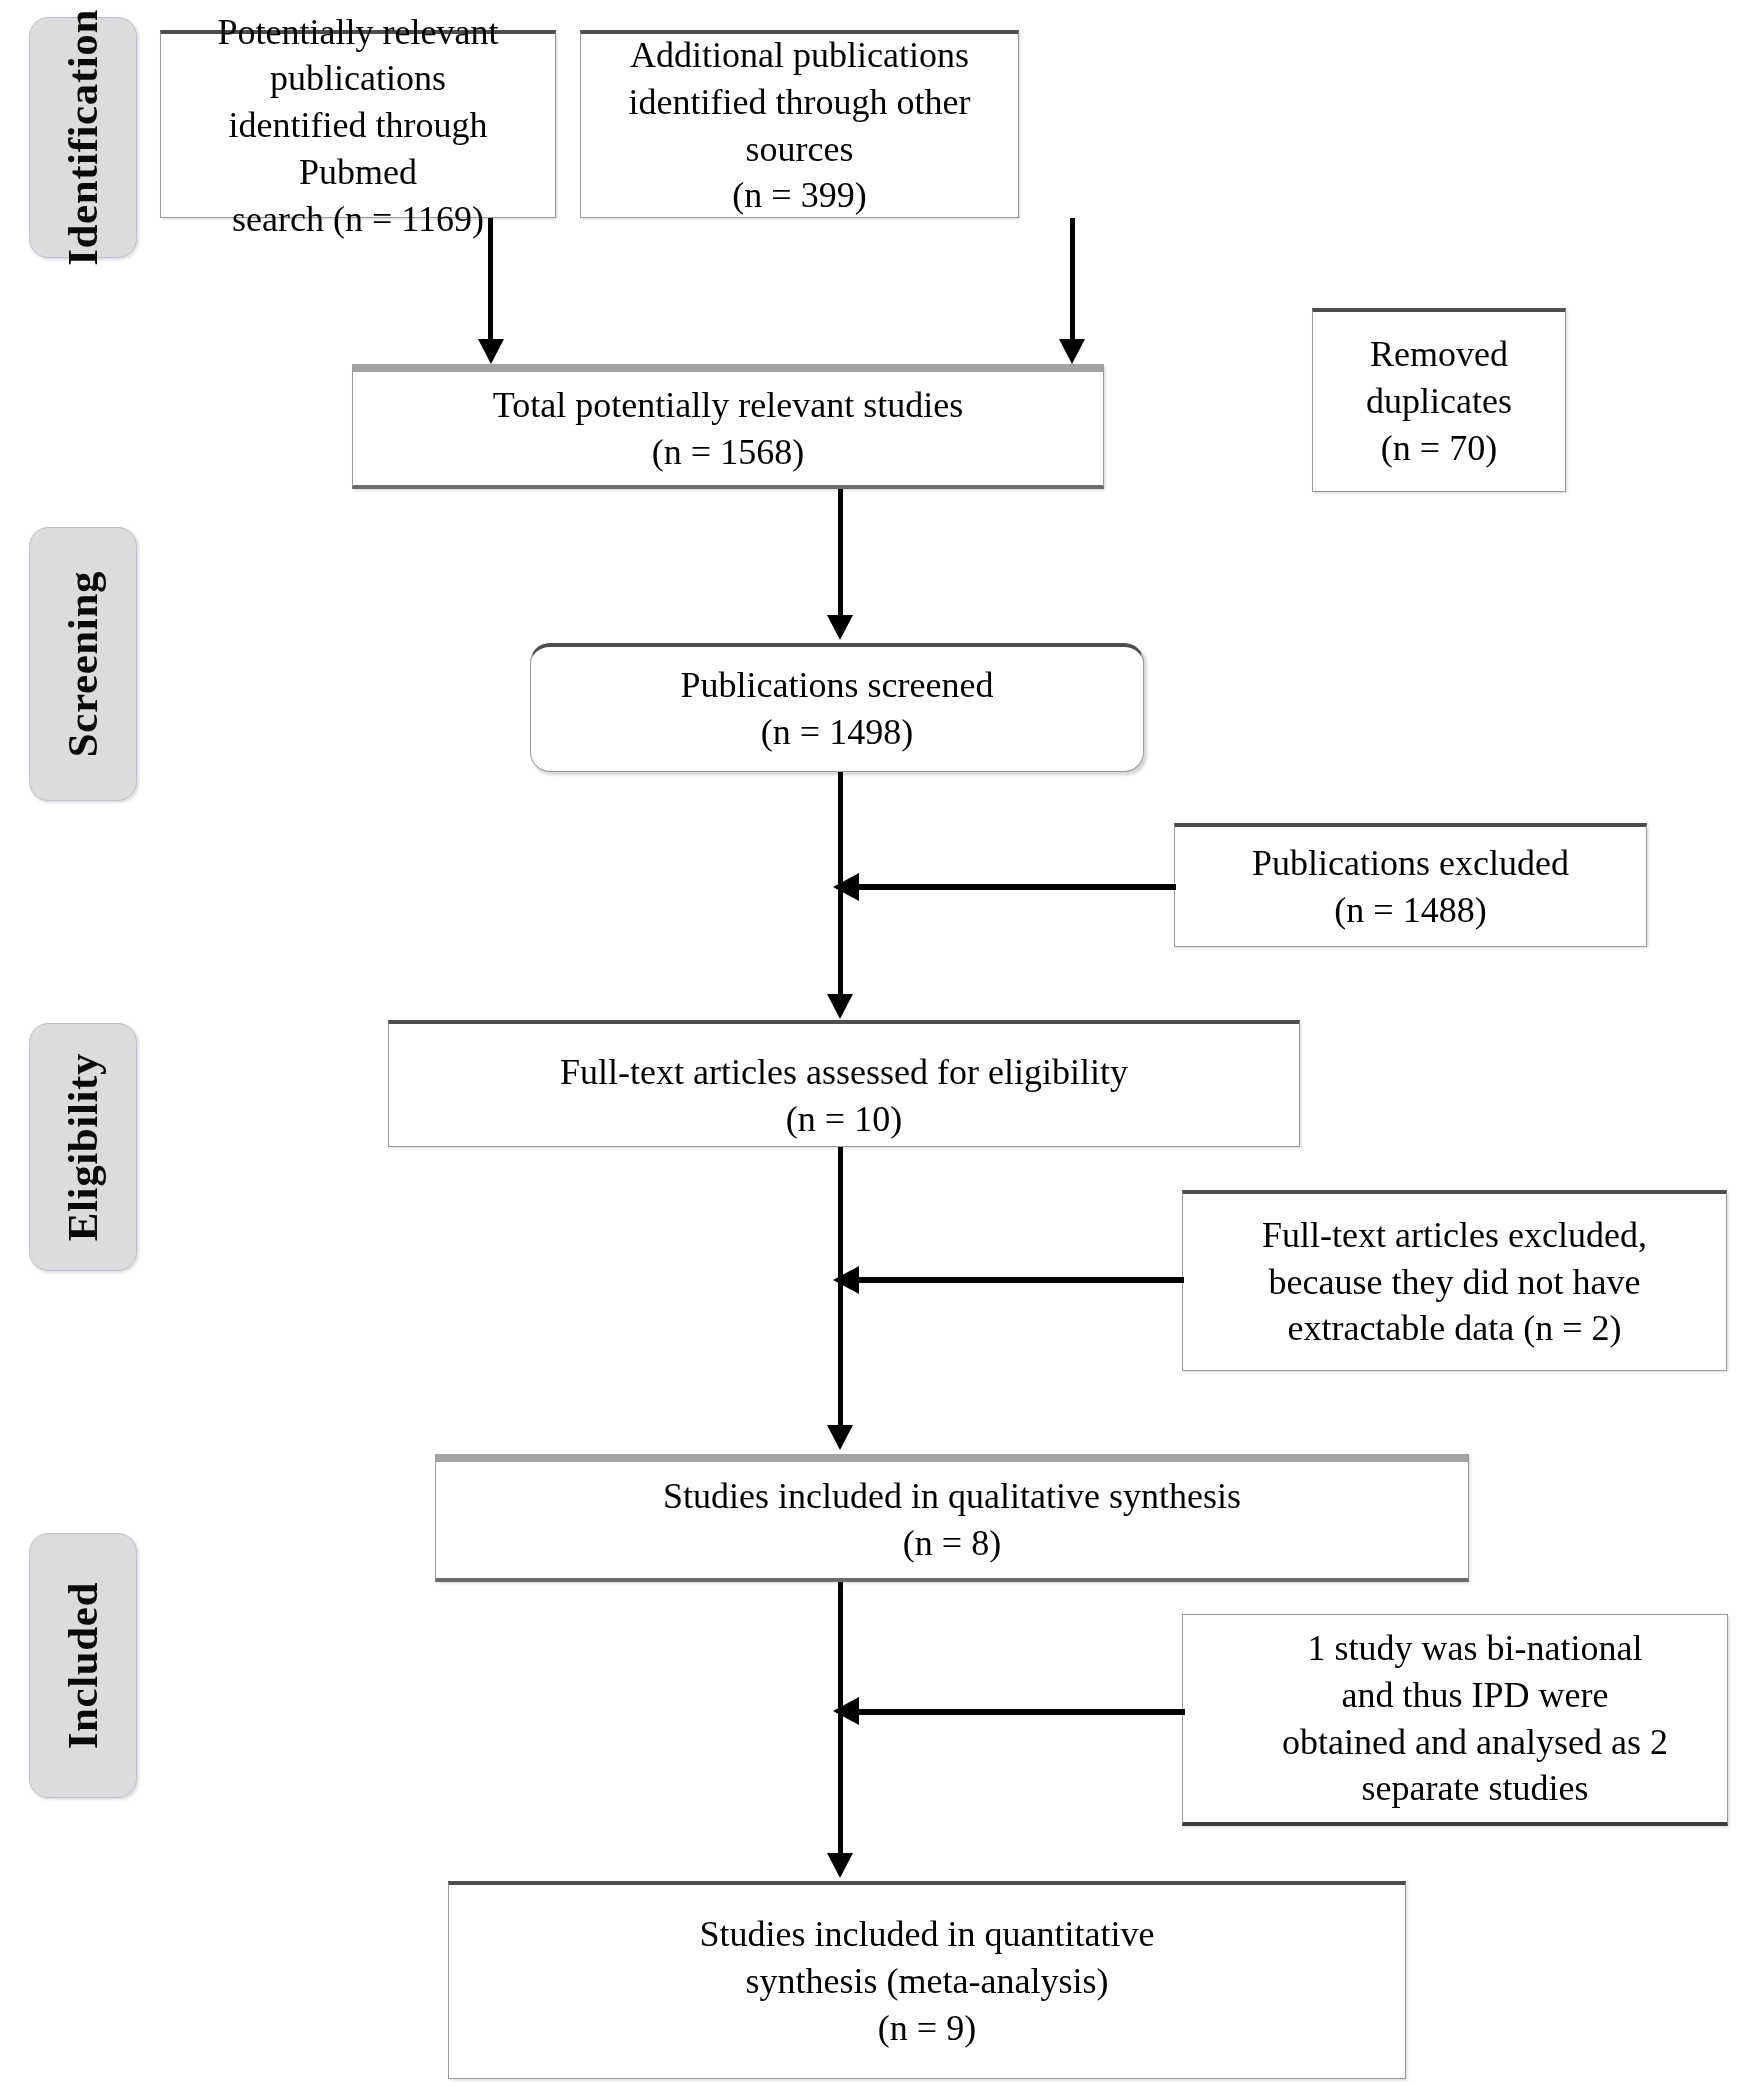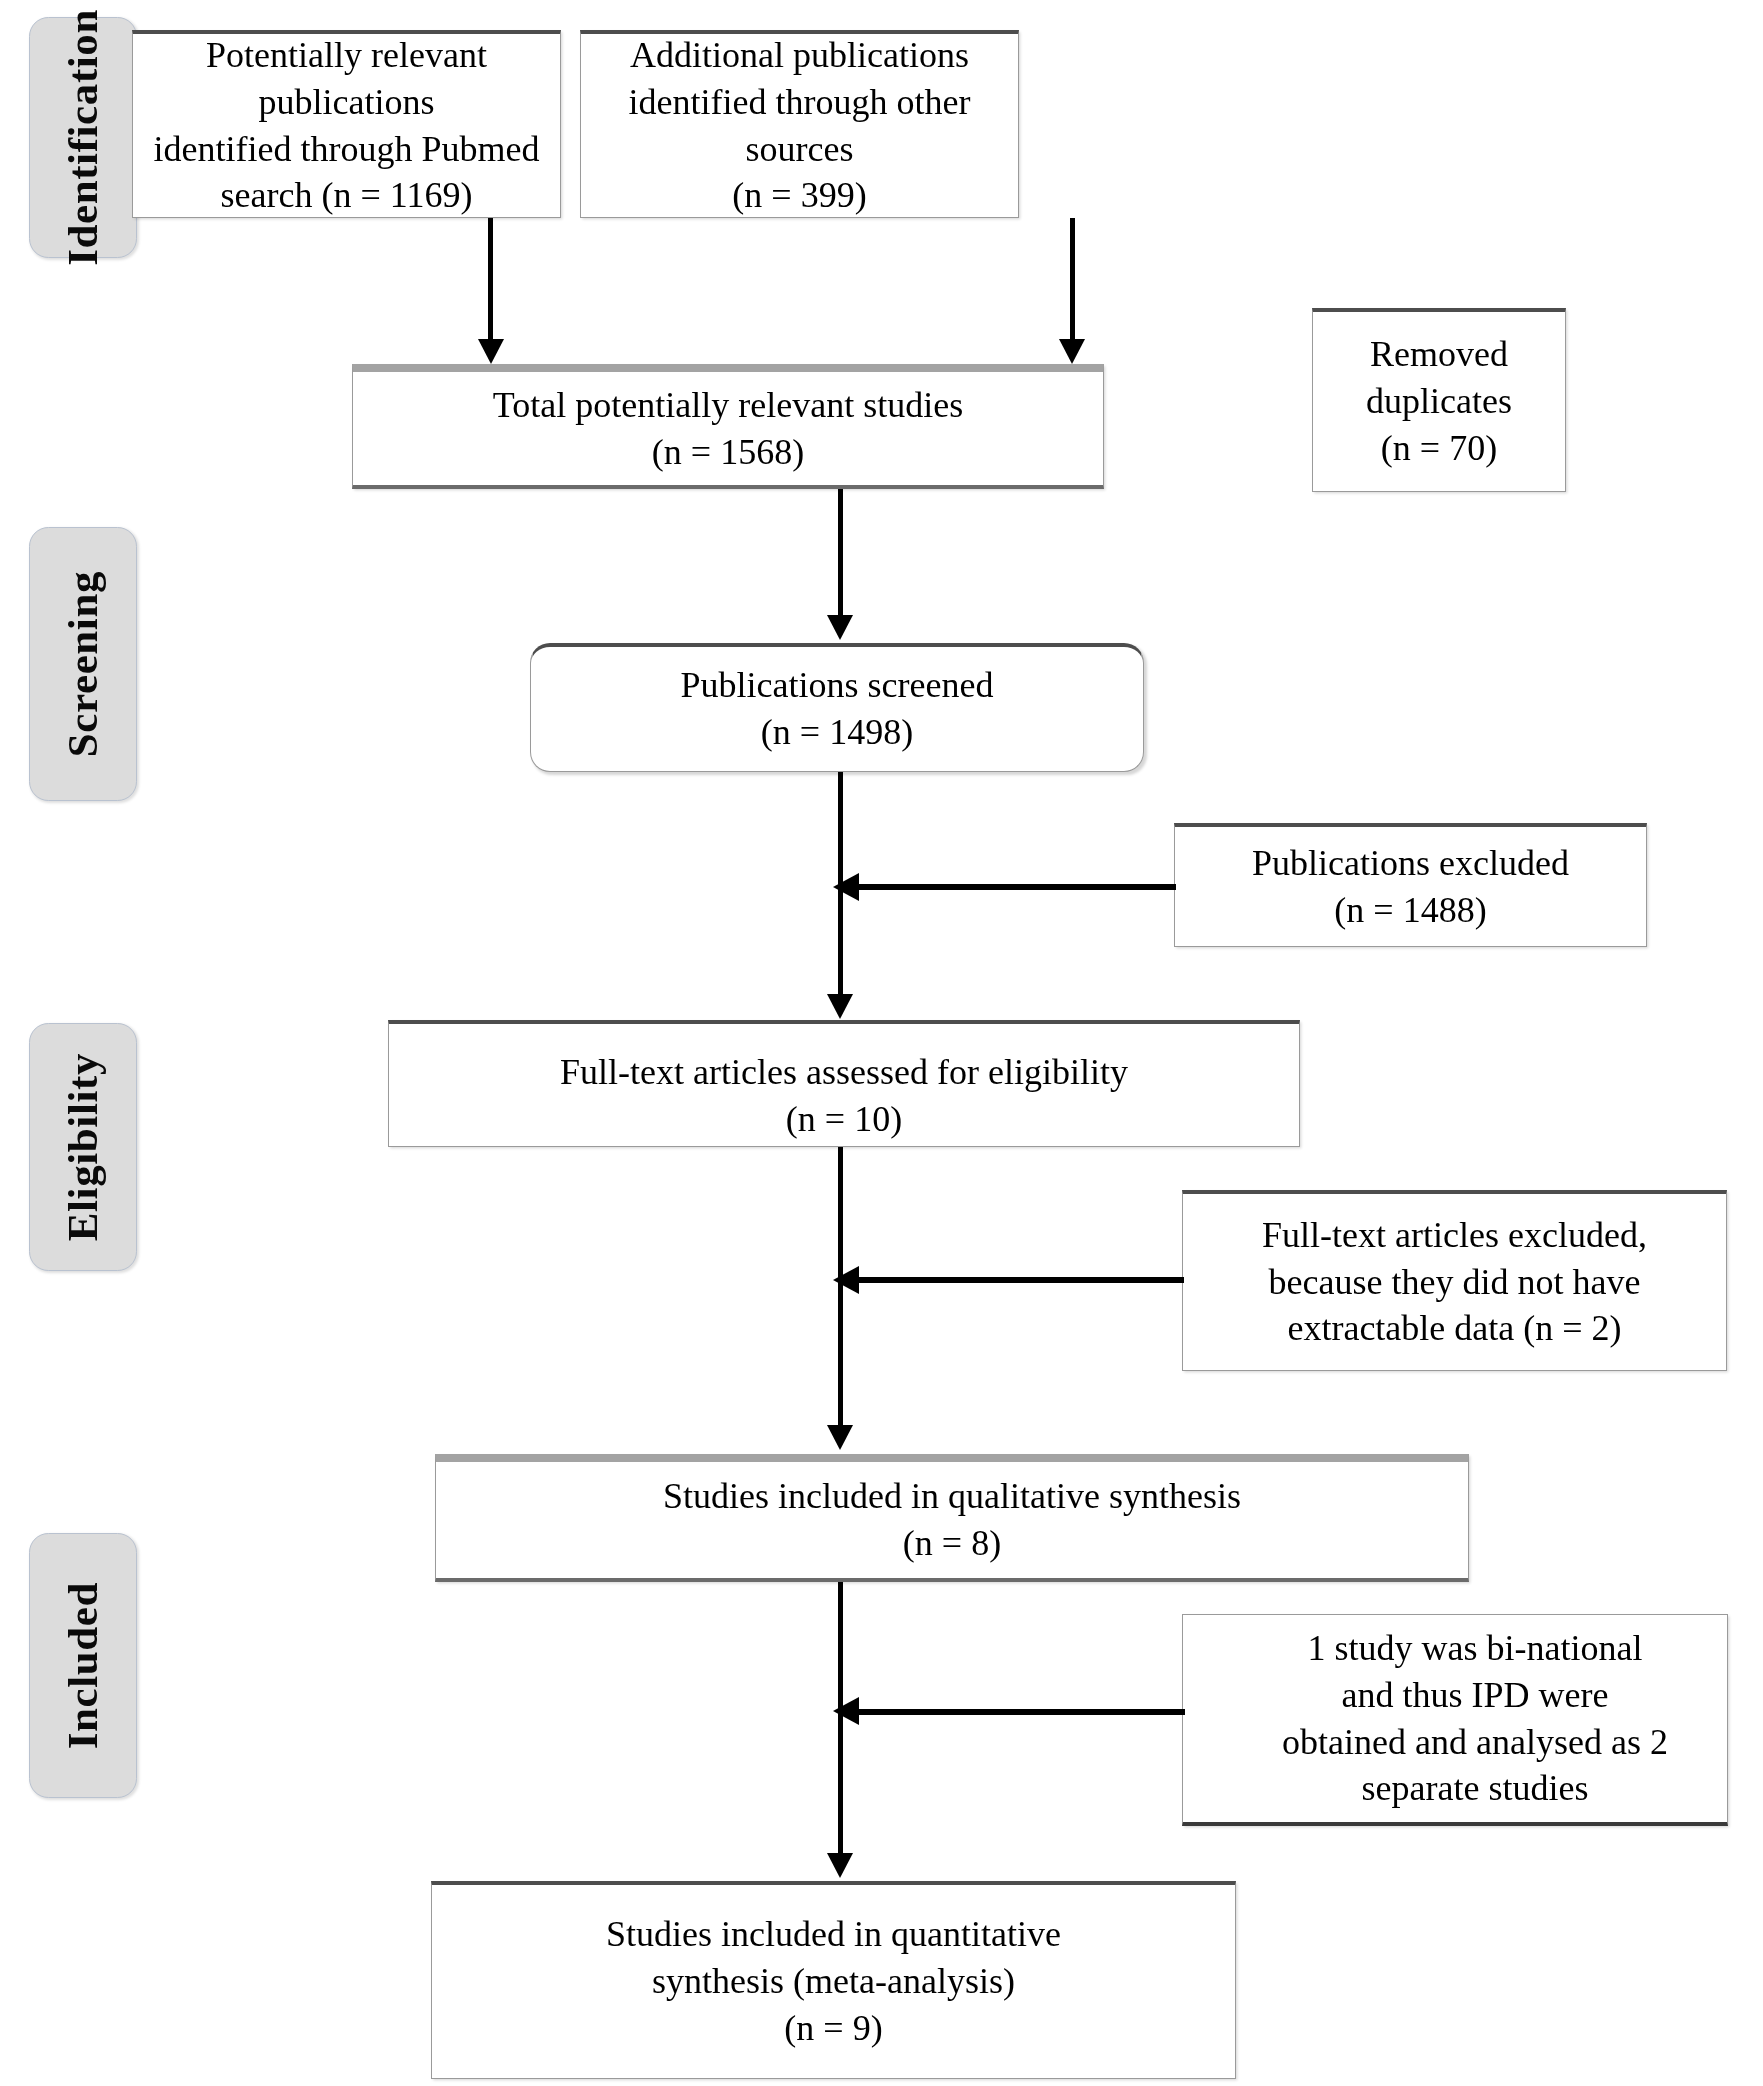--- a/index.html
+++ b/index.html
@@ -79,21 +79,21 @@
   </div>
 
   <div class="stage" style="left:28.5px;top:1023px;width:106px;height:246px;">
     <span class="stage-label">Eligibility</span>
   </div>
 
   <div class="stage" style="left:28.5px;top:1533px;width:106px;height:263px;">
     <span class="stage-label">Included</span>
   </div>
 
-  <div class="node heavy-top" style="left:132px;top:30px;width:429px;height:188px;">
+  <div class="node heavy-top" style="left:160px;top:30px;width:396px;height:188px;">
     <div class="node-text">
       <span>Potentially relevant publications</span><br>
       <span>identified through Pubmed</span><br>
       <span>search (n = 1169)</span>
     </div>
   </div>
 
   <div class="node heavy-top" style="left:580px;top:30px;width:439px;height:188px;">
     <div class="node-text">
       <span>Additional publications</span><br>
@@ -179,21 +179,21 @@
     <div class="node-text">
       <span>1 study was bi-national</span><br>
       <span>and thus IPD were</span><br>
       <span>obtained and analysed as 2</span><br>
       <span>separate studies</span>
     </div>
   </div>
   <div class="hline" style="left:859px;top:1709px;width:326px;"></div>
   <div class="arrow-left" style="left:833px;top:1697px;"></div>
 
-  <div class="node heavy-top" style="left:431px;top:1881px;width:805px;height:198px;">
+  <div class="node heavy-top" style="left:448px;top:1881px;width:958px;height:198px;">
     <div class="node-text">
       <span>Studies included in quantitative</span><br>
       <span>synthesis (meta-analysis)</span><br>
       <span>(n = 9)</span>
     </div>
   </div>
 
 </div>
 
 

